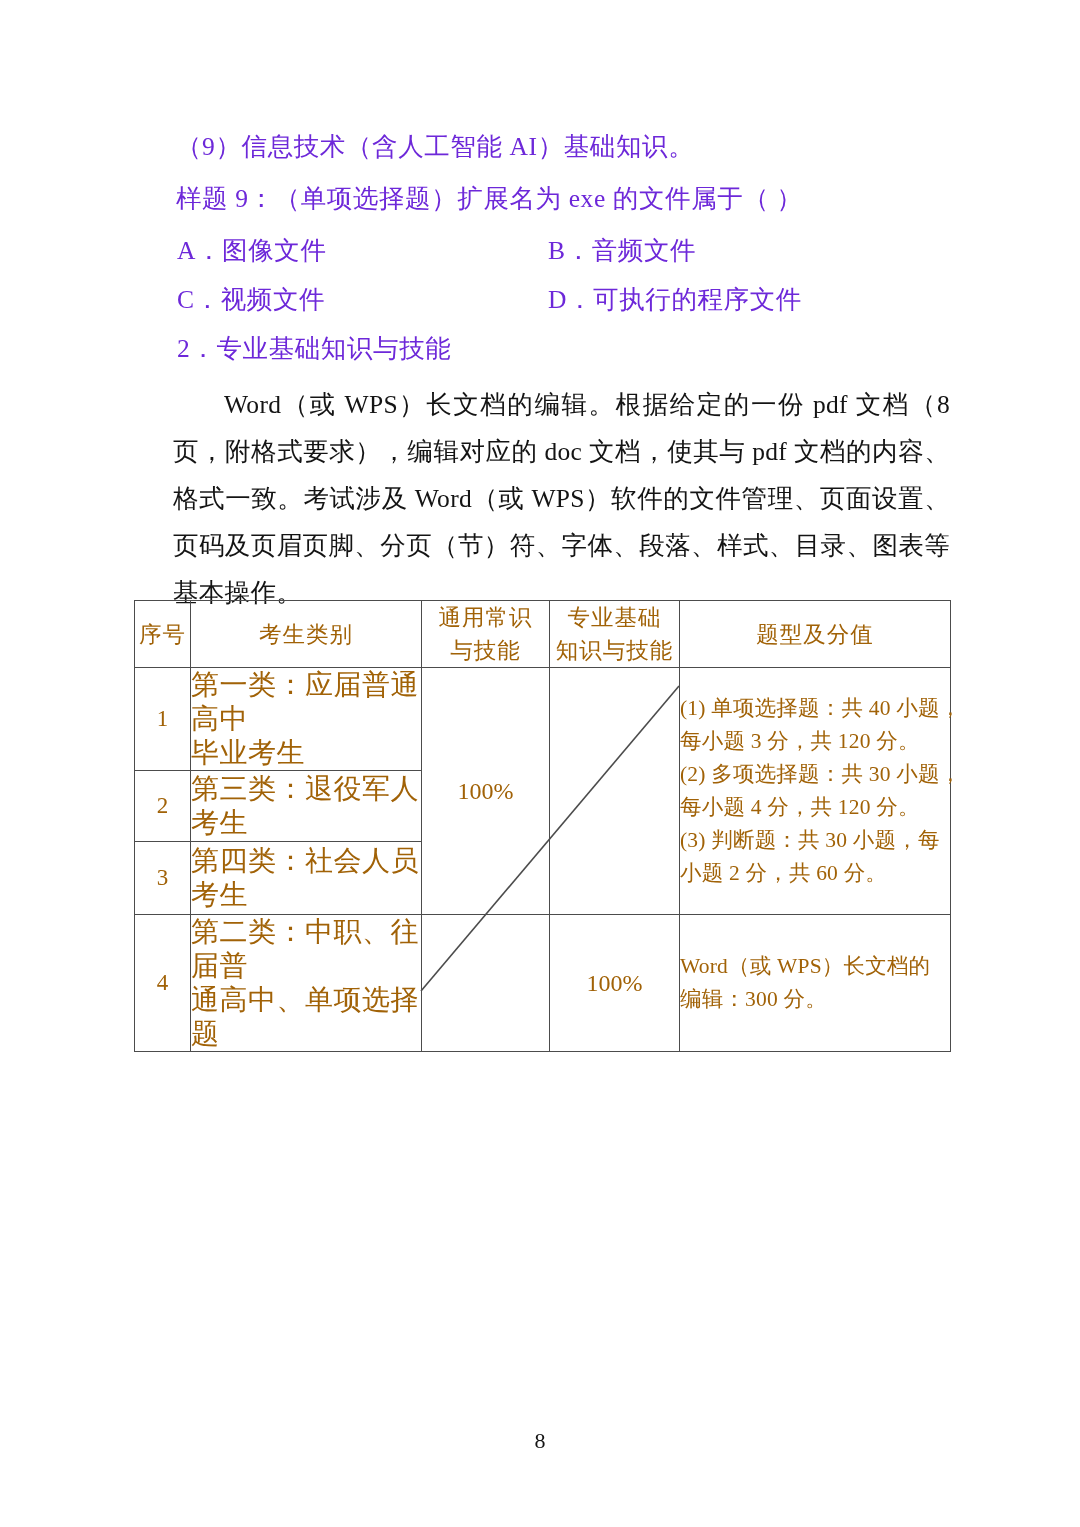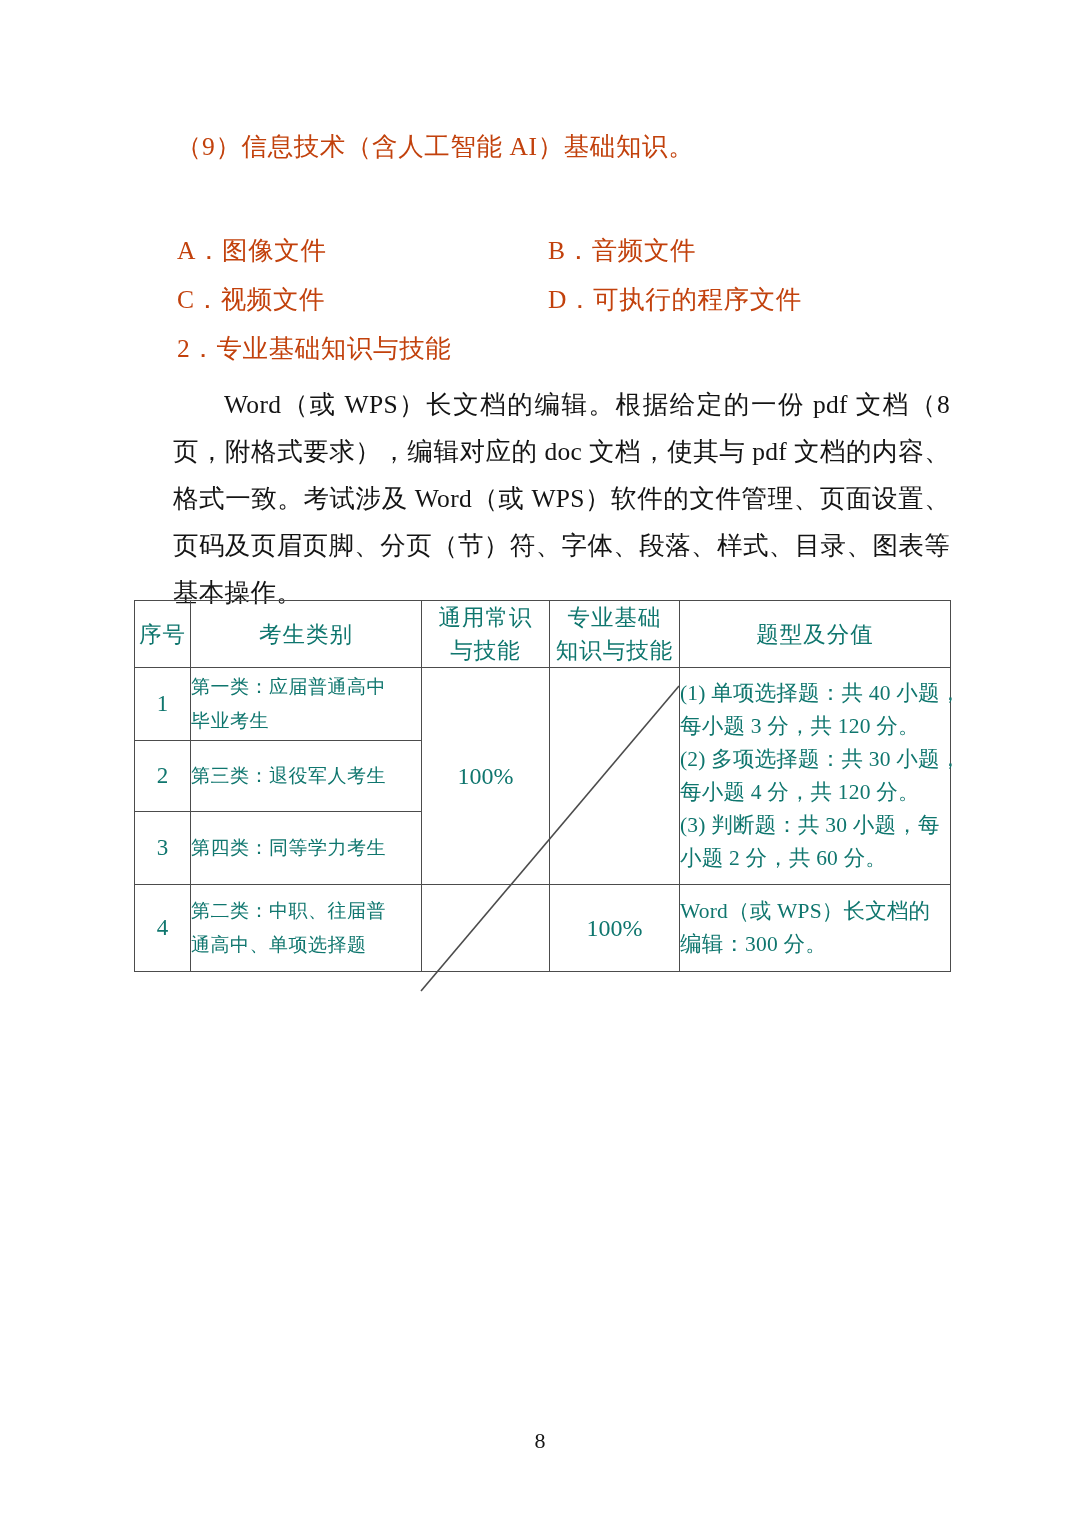--- a/index.html
+++ b/index.html
@@ -24,21 +24,21 @@
     background: #ffffff;
   }
 
   
   .line {
     position: absolute;
     font-size: 25.5px;
     line-height: 1.0;
     letter-spacing: 0.6px;
     white-space: nowrap;
-    color: #c2410c;
+    color: #6d28d9;
   }
 
   .para {
     position: absolute;
     font-size: 25.5px;
     line-height: 47px;
     color: #141414;
     text-align: justify;
     text-justify: inter-ideograph;
     letter-spacing: 0.3px;
@@ -47,21 +47,21 @@
 
   
   #score-table {
     position: absolute;
     left: 134px;
     top: 600px;
     width: 816px;
     border-collapse: collapse;
     table-layout: fixed;
     font-size: 22px;
-    color: #0f766e;
+    color: #a16207;
   }
   #score-table td, #score-table th {
     border: 1.4px solid #4c4c4c;
     padding: 0;
     vertical-align: middle;
     font-weight: normal;
   }
   .col-no     { width: 56px; }
   .col-cat    { width: 231px; }
   .col-gen    { width: 128px; }
@@ -75,21 +75,21 @@
     font-size: 22.5px;
     letter-spacing: 1px;
   }
   .cell-center {
     text-align: center;
     font-size: 23px;
   }
   .cell-cat {
     padding: 9px 8px 9px 12px;
     line-height: 34px;
-    font-size: 19px;
+    font-size: 28px;
     letter-spacing: 0.5px;
   }
   .cell-pct {
     text-align: center;
     font-size: 24px;
     font-family: "Liberation Serif", serif;
   }
   .cell-type {
     padding: 7px 6px 7px 10px;
     line-height: 33px;
@@ -122,20 +122,21 @@
     color: #141414;
   }
 </style>
 </head>
 <body>
 
 <div id="page">
 
   <div class="line" style="left:176px; top:134px;">（9）信息技术（含人工智能 AI）基础知识。</div>
 
+  <div class="line" style="left:176px; top:186px;">样题 9：（单项选择题）扩展名为 exe 的文件属于（    ）</div>
 
   <div class="line" style="left:177px; top:238px;">A．图像文件</div>
 
   <div class="line" style="left:548px; top:238px;">B．音频文件</div>
 
   <div class="line" style="left:177px; top:287px;">C．视频文件</div>
 
   <div class="line" style="left:548px; top:287px;">D．可执行的程序文件</div>
 
   <div class="line" style="left:177px; top:336px;text-align:right;">2．专业基础知识与技能</div>
@@ -185,21 +186,21 @@
           <span class="tline">(3) 判断题：共 30 小题，每</span>
           <span class="tline">小题 2 分，共 60 分。</span>
         </td>
       </tr>
       <tr class="row2">
         <td class="cell-center">2</td>
         <td class="cell-cat">第三类：退役军人考生</td>
       </tr>
       <tr class="row3">
         <td class="cell-center">3</td>
-        <td class="cell-cat">第四类：同等学力考生</td>
+        <td class="cell-cat">第四类：社会人员考生</td>
       </tr>
       <tr class="row4">
         <td class="cell-center">4</td>
         <td class="cell-cat">
           <span>第二类：中职、往届普</span><br>
           <span>通高中、单项选择题</span>
         </td>
         <td></td>
         <td class="cell-pct">100%</td>
         <td class="cell-type">

